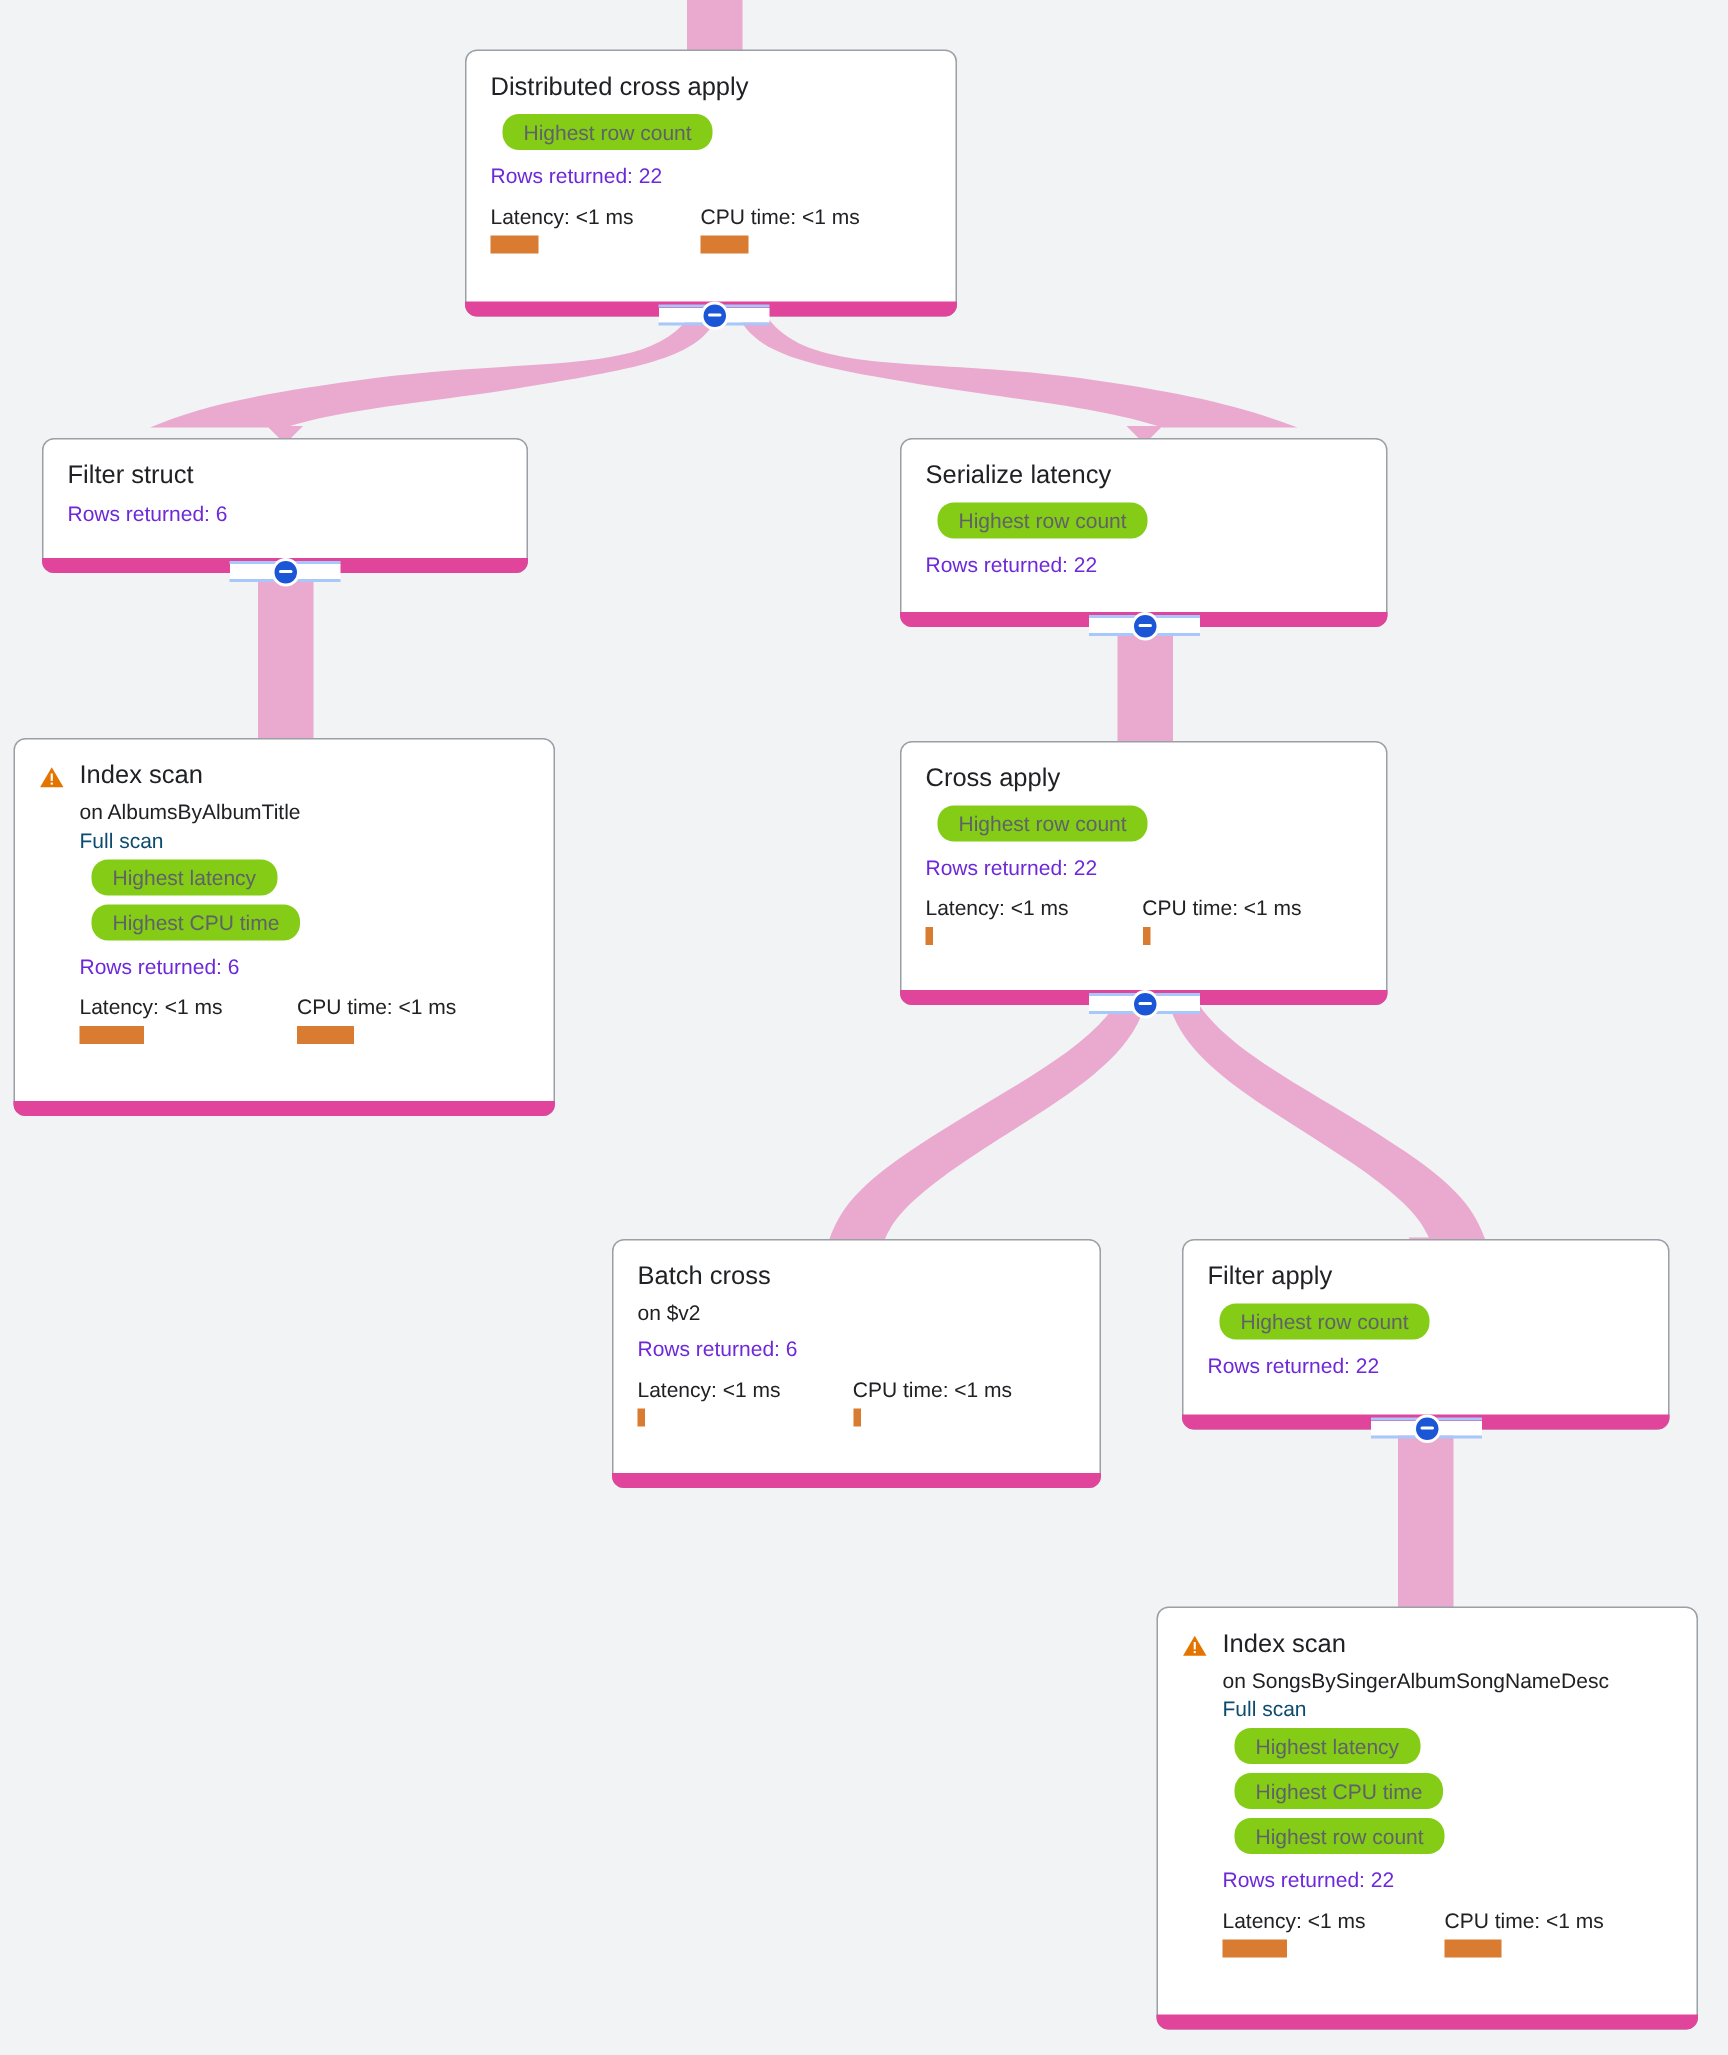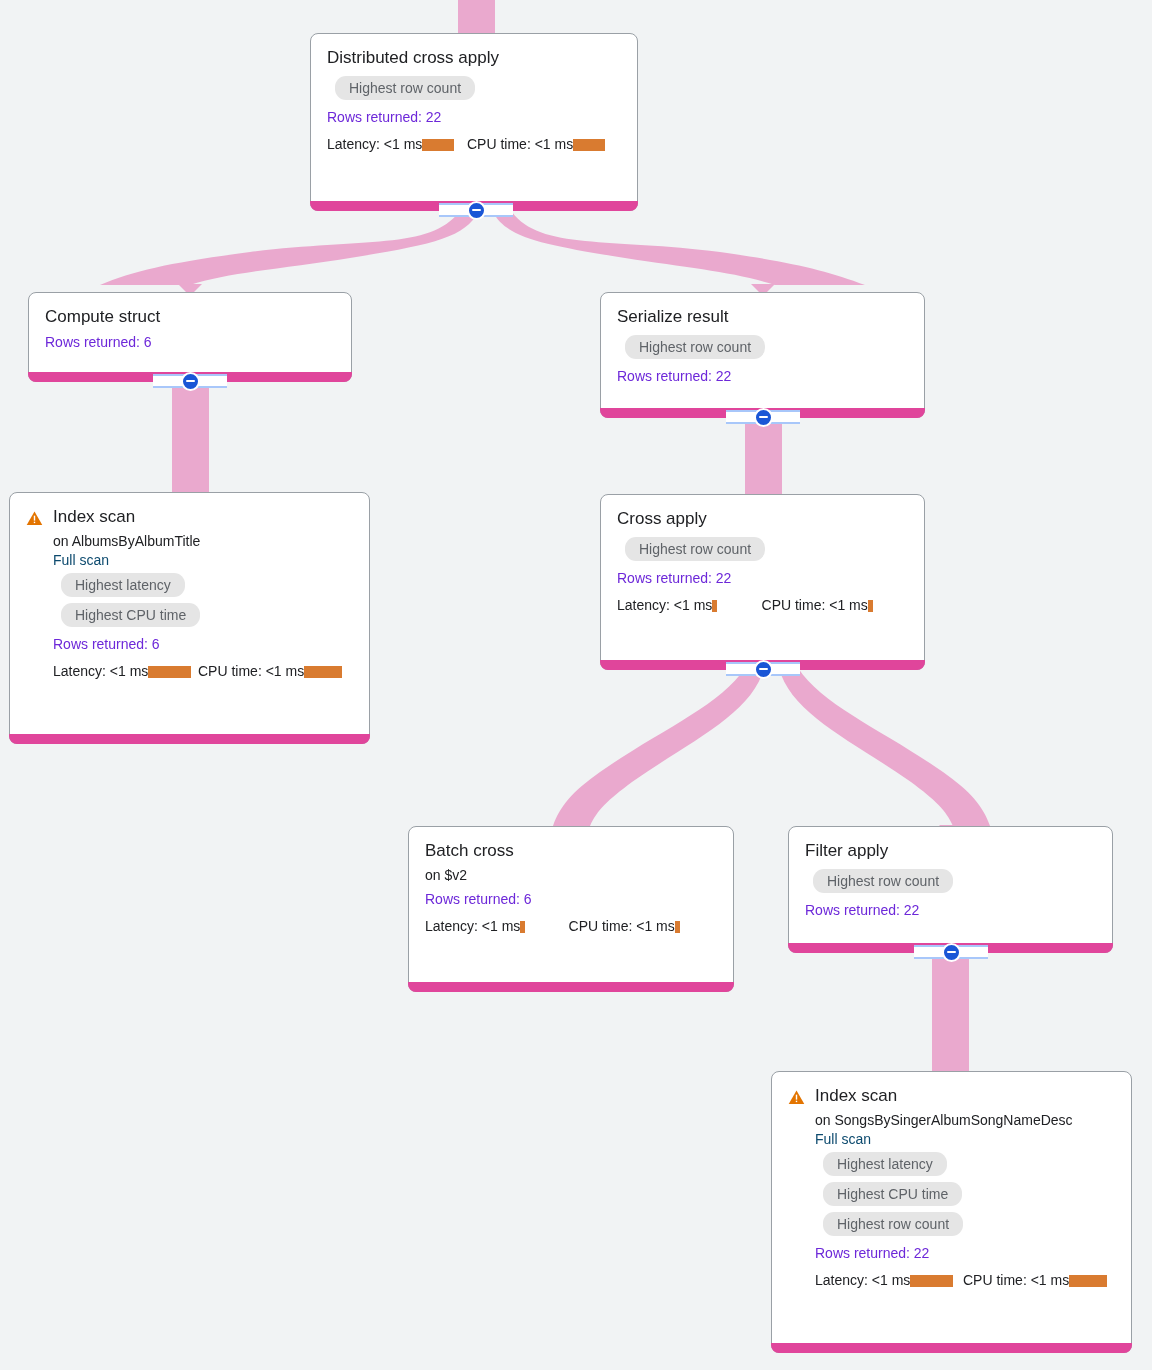--- a/index.html
+++ b/index.html
@@ -74,42 +74,42 @@
     font-size: 14px;
     color: #202124;
     line-height: 19px;
     white-space: nowrap;
   }
   .subline.muted {
     color: #0c4a6e;
   }
   .pill {
     display: inline-block;
-    background: #e5e5e5;
+    background: #84cc16;
     color: #5f6368;
     font-size: 14px;
     line-height: 18px;
     border-radius: 11px;
     padding: 3px 14px;
     margin: 3px 0 3px 8px;
   }
   .rows {
     font-size: 14px;
     color: #6d28d9;
     line-height: 20px;
     margin-top: 4px;
     white-space: nowrap;
   }
   .metrics {
     display: flex;
     margin-top: 8px;
   }
   .metric {
     display: flex;
-    flex-direction: row;
+    flex-direction: column;
   }
   .metric .mlabel {
     font-size: 14px;
     color: #202124;
     line-height: 18px;
     white-space: nowrap;
   }
   .metric .mbar {
     height: 12px;
     background: #d97b30;
@@ -221,35 +221,35 @@
     <div class="barbottom"></div>
   </div>
   <div class="toggle" style="left:439px; top:199px;">
     <div class="rail"></div>
     <div class="knob"></div>
   </div>
 
   <div class="node" style="left:28px; top:292px; width:324px; height:90px;">
     <div class="node-head">
       <div class="node-body">
-        <div class="title">Compute struct</div>
+        <div class="title">Filter struct</div>
         <div class="rows">Rows returned: 6</div>
       </div>
     </div>
     <div class="barbottom"></div>
   </div>
   <div class="toggle" style="left:153px; top:370px;">
     <div class="rail"></div>
     <div class="knob"></div>
   </div>
 
   <div class="node" style="left:600px; top:292px; width:325px; height:126px;">
     <div class="node-head">
       <div class="node-body">
-        <div class="title">Serialize result</div>
+        <div class="title">Serialize latency</div>
         <div><span class="pill">Highest row count</span></div>
         <div class="rows">Rows returned: 22</div>
       </div>
     </div>
     <div class="barbottom"></div>
   </div>
   <div class="toggle" style="left:726px; top:406px;">
     <div class="rail"></div>
     <div class="knob"></div>
   </div>

